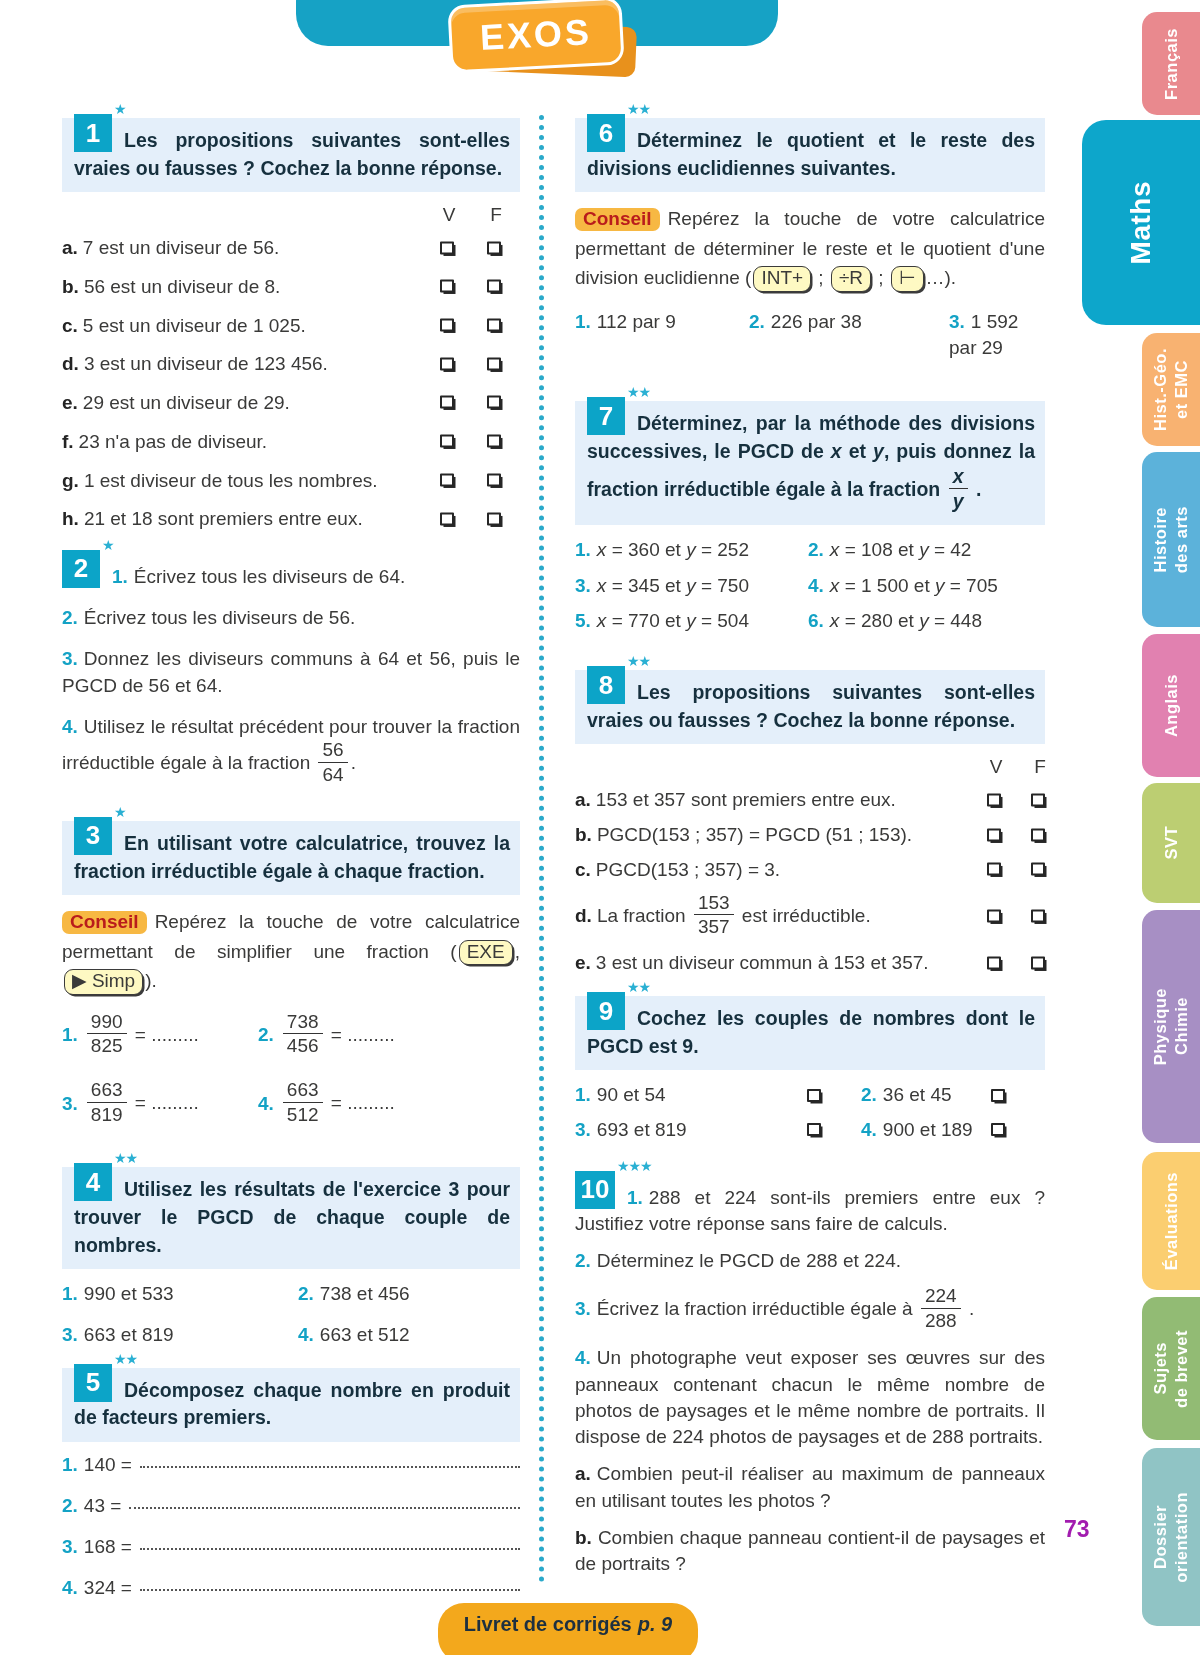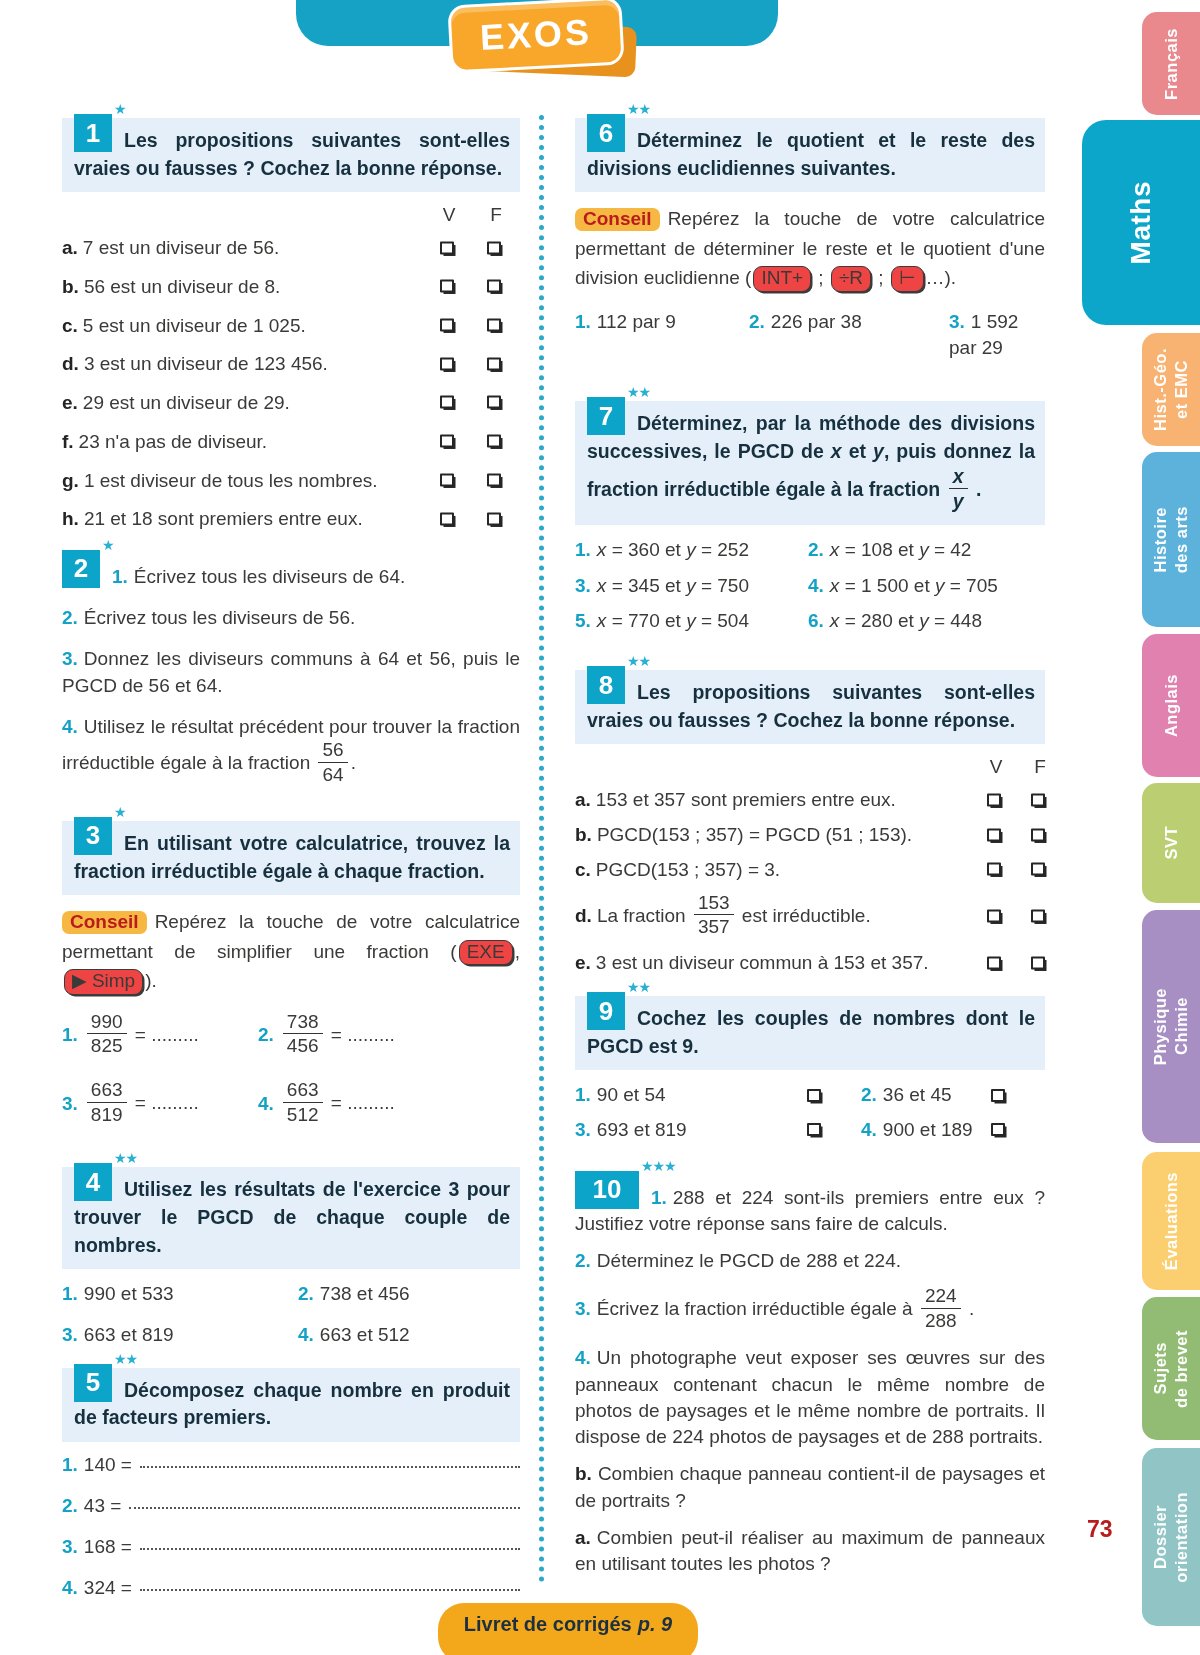--- a/index.html
+++ b/index.html
@@ -30,21 +30,21 @@
   .ex-1 { margin-bottom:20px; } .ex-2 { margin-bottom:32px; } .ex-3 { margin-bottom:38px; }
   .ex-4 { margin-bottom:20px; } .ex-6 { margin-bottom:40px; } .ex-7 { margin-bottom:36px; }
   .ex-8 { margin-bottom:20px; } .ex-9 { margin-bottom:30px; }
 
   .ex-head { background:#e4effa; padding:9px 10px 10px 12px; margin-bottom:12px; text-align:justify; }
   .badge-wrap { float:left; position:relative; margin:-13px 12px 0 0; }
   .ex-lead .badge-wrap { margin-top:-2px; }
   .ex-badge { display:flex; align-items:center; justify-content:center;
               width:38px; height:38px; background:#0ca4c8; color:#fff;
               font-weight:bold; font-size:26px; }
-  .ex-10 .ex-badge { width:64px; }
+  .ex-10 .ex-badge { width:40px; }
   .stars { position:absolute; top:-13px; left:calc(100% + 2px); color:#2ab0d3;
            font-size:14px; letter-spacing:-1px; white-space:nowrap; }
   .ex-title { font-weight:bold; color:#16303e; font-size:19.5px; line-height:1.42; }
 
   .ex-lead { margin-bottom:10px; }
   .lead-item { padding-top:12px; }
 
   .item { line-height:1.38; text-align:justify; margin-bottom:15px; }
   .ex-10 .item { margin-bottom:11px; }
   .num { color:#13a2c5; font-weight:bold; margin-right:6px; }
@@ -56,21 +56,21 @@
           line-height:1.05; margin:0 3px 4px; }
   .ftop { display:block; border-bottom:1.7px solid #333; padding:0 4px 2px; }
   .fbot { display:block; padding-top:2px; }
   .frac-em { font-style:italic; }
 
   
   .conseil { margin:6px 0 16px; line-height:1.55; text-align:justify; }
   .conseil-badge { background:#f7b843; border-radius:7px; padding:0 8px 2px;
                    font-weight:bold; color:#b91c1c; margin-right:8px; }
   .key { display:inline-block; border:1.6px solid #3b3b3b; border-radius:9px;
-         padding:0 7px 1px; margin:0 2px; white-space:nowrap; background:#ef4444;
+         padding:0 7px 1px; margin:0 2px; white-space:nowrap; background:#fef9c3;
          box-shadow:2px 2px 0 -0.5px #3b3b3b; line-height:1.2; }
 
   
   .vf-head { position:relative; height:24px; margin-bottom:8px; color:#3a3a39; }
   .vf-v, .vf-f { position:absolute; width:16px; text-align:center; }
   .vf-row { position:relative; margin-bottom:12px; line-height:1.3; }
   .ex-1 .vf-row { padding-right:105px; margin-bottom:14px; }
   .ex-8 .vf-row { padding-right:56px;  margin-bottom:10px; }
   .row-label { font-weight:bold; color:#242424; margin-right:5px; }
   .cb { display:inline-block; width:14px; height:13px; border:2px solid #262626;
@@ -104,22 +104,22 @@
   .tab-line { writing-mode:vertical-rl; transform:rotate(180deg); font-size:16.5px;
               letter-spacing:0.5px; text-align:center; }
   .tab-active { width:118px; border-radius:24px 0 0 24px; box-shadow:0 0 0 4px #fff; }
   .tab-active .tab-line { font-size:28px; }
 
   
   .footer-badge { position:absolute; left:438px; top:1603px; width:260px; height:60px;
                   background:#f3a81c; border-radius:26px; display:flex; justify-content:center;
                   padding-top:10px; font-size:20px; font-weight:bold; color:#1d3040; }
   .footer-badge i { margin-left:6px; }
-  .page-number { position:absolute; left:1087px; top:1516px; font-size:23px;
-                 font-weight:bold; color:#b91c1c; }
+  .page-number { position:absolute; left:1064px; top:1516px; font-size:23px;
+                 font-weight:bold; color:#a21caf; }
 </style>
 </head>
 <body>
 
 <div class="page">
   <div class="top-band"></div>
   <div class="exos-back"></div>
   <div class="exos-front">
     <span>EXOS</span>
   </div>
@@ -282,22 +282,22 @@
         <div class="ex-lead">
           <span class="badge-wrap">
             <span class="ex-badge">10</span>
             <span class="stars">★★★</span>
           </span>
           <p class="item lead-item"><span class="num">1.</span><span class="seg">288 et 224 sont-ils premiers entre eux ? Justifiez votre réponse sans faire de calculs.</span></p>
         </div>
         <p class="item"><span class="num">2.</span><span class="seg">Déterminez le PGCD de 288 et 224.</span></p>
         <p class="item"><span class="num">3.</span><span class="seg">Écrivez la fraction irréductible égale à </span><span class="frac"><span class="ftop">224</span><span class="fbot">288</span></span><span class="seg"> .</span></p>
         <p class="item"><span class="num">4.</span><span class="seg">Un photographe veut exposer ses œuvres sur des panneaux contenant chacun le même nombre de photos de paysages et le même nombre de portraits. Il dispose de 224 photos de paysages et de 288 portraits.</span></p>
+        <p class="item"><span class="num num-dark">a.</span><span class="seg">Combien peut-il réaliser au maximum de panneaux en utilisant toutes les photos ?</span></p>
         <p class="item"><span class="num num-dark">b.</span><span class="seg">Combien chaque panneau contient-il de paysages et de portraits ?</span></p>
-        <p class="item"><span class="num num-dark">a.</span><span class="seg">Combien peut-il réaliser au maximum de panneaux en utilisant toutes les photos ?</span></p>
       </section>
     </div>
 
   <div class="sidebar">
       <div class="tab" style="top: 12px; height: 103px; background: rgb(233, 137, 142);">
         <span class="tab-line">Français</span>
       </div>
       <div class="tab tab-active" style="top: 120px; height: 205px; background: rgb(13, 166, 203);">
         <span class="tab-line">Maths</span>
       </div>

